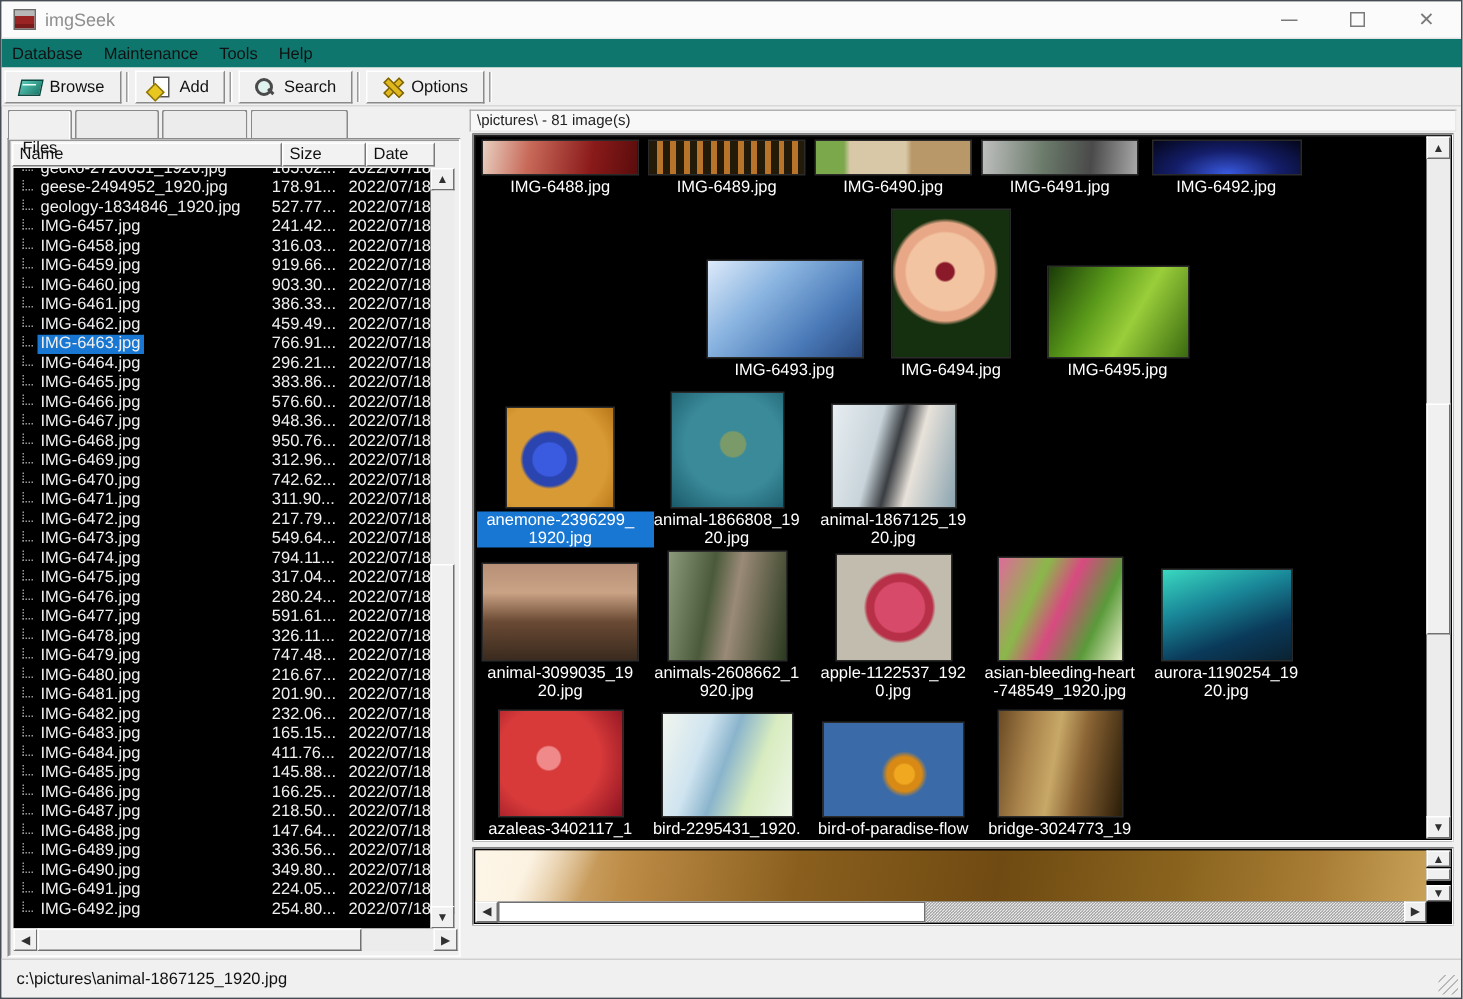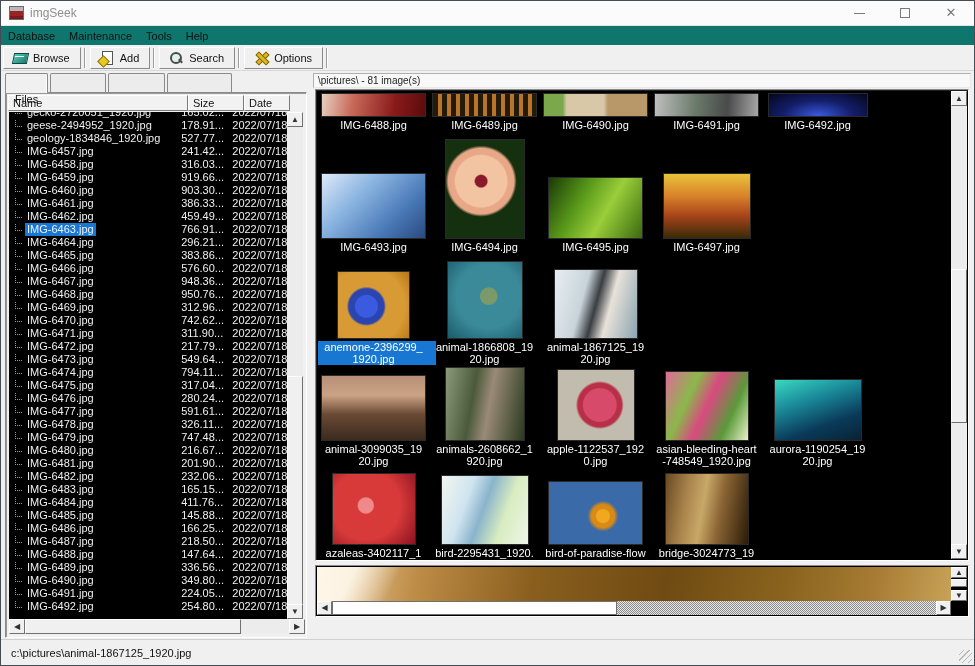--- a/index.html
+++ b/index.html
@@ -75,21 +75,21 @@
   .lhscroll .tr { position:absolute; left:16px; right:16px; top:0; height:15px; }
   .lhscroll .th { position:absolute; left:16px; top:0; height:15px; width:73%; }
 
   
   .right { position:absolute; left:312px; top:72px; width:658px; height:566px; }
   .pathbar { height:15px; background:#f8f8f8; border:1px solid #b0b0b0; border-right-color:#e8e8e8; border-bottom-color:#e8e8e8; font-size:10px; color:#222; padding:1px 4px; line-height:12px; }
   .gridframe { position:absolute; left:2px; top:16px; width:654px; height:472px; background:#000;
       border:1px solid #8a8a8a; border-right-color:#fff; border-bottom-color:#fff; box-shadow:inset 1px 1px 0 rgba(64,64,64,.5); overflow:hidden; }
   .grid { position:absolute; left:2px; top:1px; right:18px; bottom:1px; overflow:hidden; }
   .grow { display:flex; }
-  .grow.r0 { height:40px; } .grow.r1 { height:122px; } .grow.r2 { height:112px; } .grow.r3 { height:102px; } .grow.r4 { height:92px; }
+  .grow.r0 { height:40px; } .grow.r1 { height:122px;justify-content:center; } .grow.r2 { height:112px; } .grow.r3 { height:102px; } .grow.r4 { height:92px; }
   .gcell { width:111px; flex:0 0 auto; display:flex; flex-direction:column; align-items:center; justify-content:flex-end; }
   .thumb { border:1px solid #2a2a2a; }
   .glabel { font-size:11px; line-height:12px; color:#fff; text-align:center; margin-top:2px; white-space:nowrap; }
   .glabel .ln { display:block; }
   .glabel.sel { background:#1877d2; padding:0 13px; }
   .gvscroll { position:absolute; right:1px; top:1px; width:16px; bottom:1px; }
   .gvscroll .up { position:absolute; top:0; left:0; width:16px; height:15px; }
   .gvscroll .dn { position:absolute; bottom:0; left:0; width:16px; height:15px; }
   .gvscroll .tr { position:absolute; top:15px; bottom:15px; left:0; width:16px; }
   .gvscroll .th { position:absolute; left:0; width:16px; top:38%; height:33%; }
@@ -563,26 +563,20 @@
             <div class="glabel">
               <span class="ln">IMG-6494.jpg</span>
             </div>
           </div>
           <div class="gcell">
             <div class="thumb" style="width: 95px; height: 62px; background: linear-gradient(120deg, rgb(26, 58, 8) 0%, rgb(90, 154, 26) 35%, rgb(154, 206, 58) 60%, rgb(58, 106, 16) 100%);"></div>
             <div class="glabel">
               <span class="ln">IMG-6495.jpg</span>
             </div>
           </div>
-          <div class="gcell">
-            <div class="thumb" style="width: 88px; height: 66px; background: linear-gradient(rgb(232, 194, 58) 0%, rgb(216, 129, 42) 35%, rgb(168, 68, 26) 65%, rgb(58, 42, 8) 100%);"></div>
-            <div class="glabel">
-              <span class="ln">IMG-6497.jpg</span>
-            </div>
-          </div>
         </div>
         <div class="grow r2">
           <div class="gcell">
             <div class="thumb" style="width: 73px; height: 68px; background: radial-gradient(circle at 40% 52%, rgb(58, 90, 224) 0px, rgb(58, 90, 224) 20%, rgb(42, 68, 176) 22%, rgb(42, 68, 176) 32%, rgb(216, 154, 52) 36%, rgb(216, 154, 52) 70%, rgb(184, 118, 24) 100%);"></div>
             <div class="glabel sel">
               <span class="ln">anemone-2396299_</span>
               <span class="ln">1920.jpg</span>
             </div>
           </div>
           <div class="gcell">

